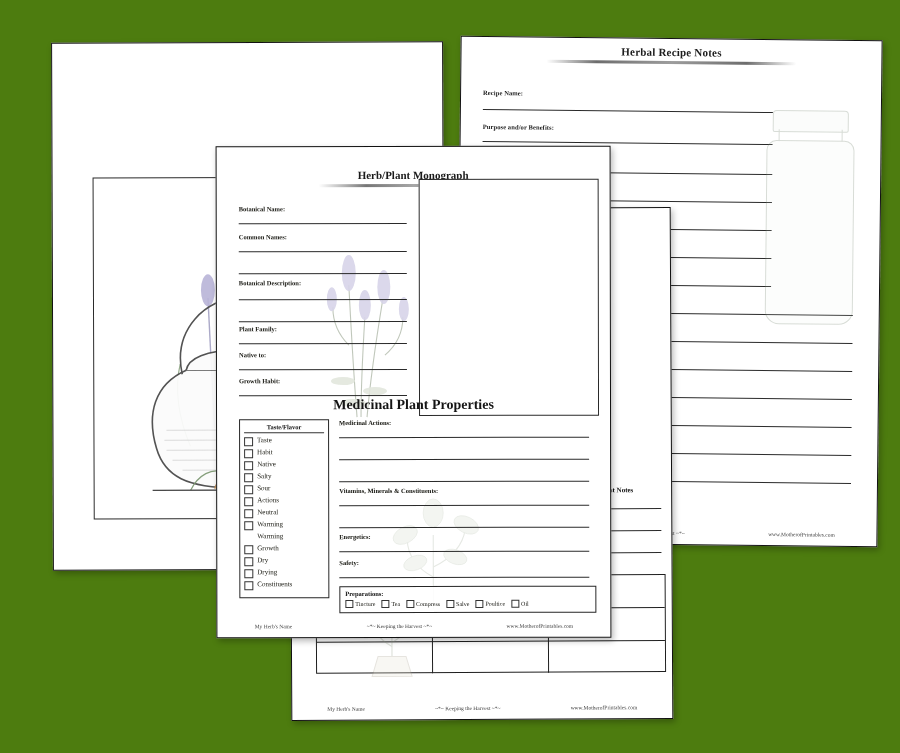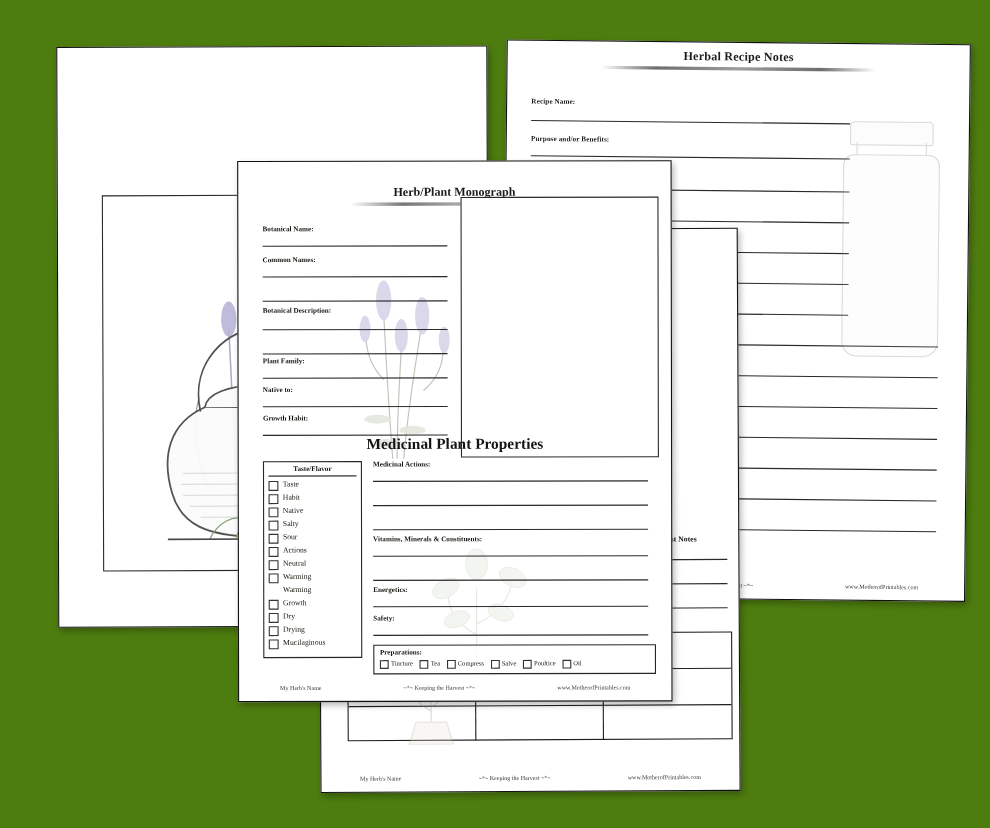--- a/index.html
+++ b/index.html
@@ -550,21 +550,21 @@
       <div class="taste-row">
           <span class="chk"></span>
           <span>Dry</span>
         </div>
       <div class="taste-row">
           <span class="chk"></span>
           <span>Drying</span>
         </div>
       <div class="taste-row">
           <span class="chk"></span>
-          <span>Mucilaginous</span>
+          <span>Constituents</span>
         </div>
     </div>
 
     <div class="mono-leaves">
       <svg width="135" height="130" viewBox="0 0 135 130" xmlns="http://www.w3.org/2000/svg">
         <g stroke="#8e9b84" stroke-width="1.1" fill="none">
           <path d="M66 128 L66 54"></path>
             <path d="M66 96 C50 88 40 74 40 58"></path>
             <path d="M66 86 C84 78 96 64 98 48"></path>
         </g>

